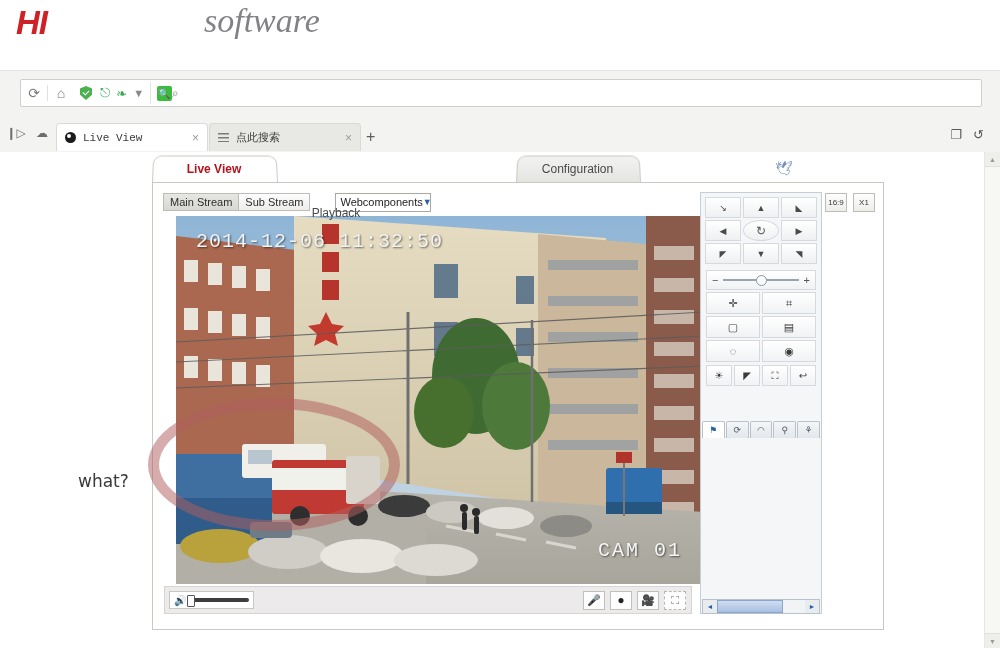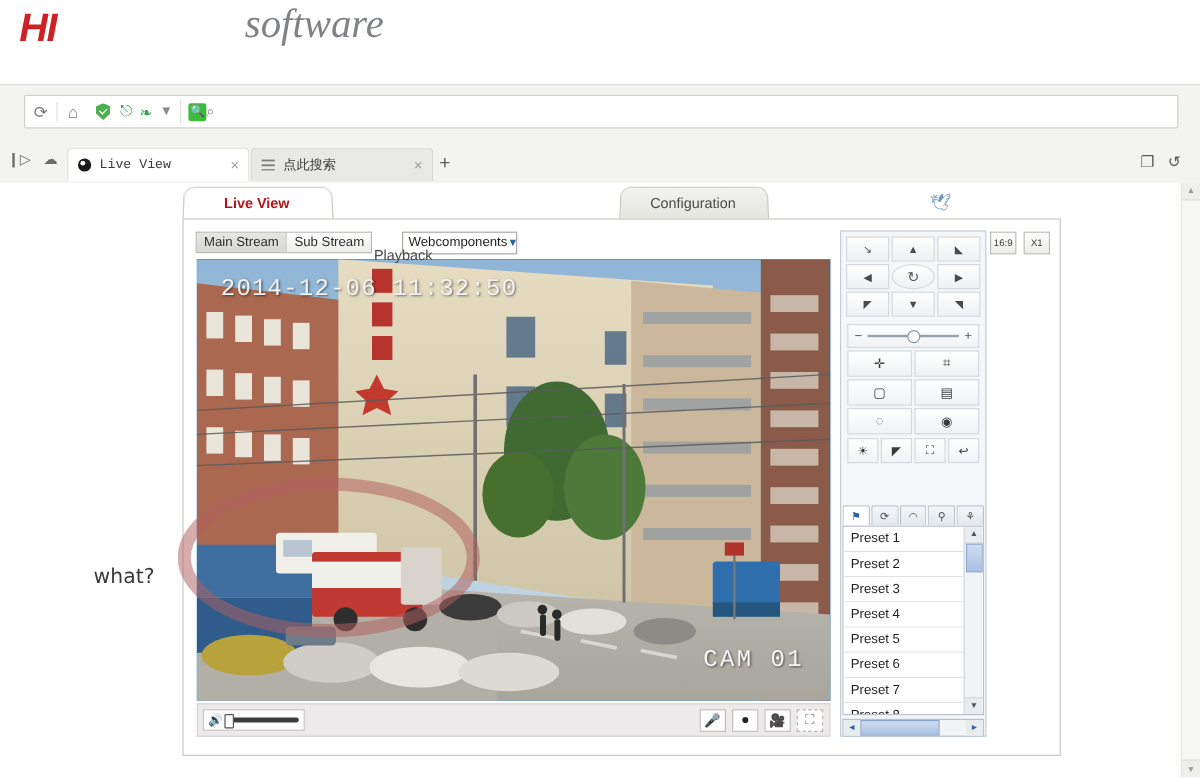--- a/index.html
+++ b/index.html
@@ -183,22 +183,22 @@
   .tbtn + .tbtn{border-left:1px solid #d4d4d0;}
   .ratiobtn{
     width:22px;height:19px;border:1px solid #bdbdb8;
     background:linear-gradient(#fdfdfd,#ededea);
     display:flex;align-items:center;justify-content:center;
     font-size:8px;color:#3a3a3a;box-sizing:border-box;
   }
 
   
   .video{
-    position:absolute;left:11px;top:33px;width:528px;height:368px;
-    overflow:hidden;background:#0369a1;
+    position:absolute;left:23px;top:33px;width:528px;height:368px;
+    overflow:hidden;background:#737373;
   }
   .vg{position:absolute;left:0;top:0;width:528px;height:368px;}
   .ts{
     position:absolute;left:20px;top:14px;
     font-family:"Liberation Mono", monospace;
     font-size:20px;color:#f2f2f2;letter-spacing:1px;
     text-shadow:1px 1px 2px rgba(0,0,0,.55);white-space:nowrap;
   }
   .camlab{
     position:absolute;right:22px;bottom:22px;
@@ -600,38 +600,20 @@
 
     <div class="presetwrap">
       <div class="ptabs">
         <div class="ptab on">⚑</div>
         <div class="ptab">⟳</div>
         <div class="ptab">◠</div>
         <div class="ptab">⚲</div>
         <div class="ptab">⚘</div>
       </div>
 
-      <div class="plistbox">
-        <div class="plist">
-          <div class="pitem">Preset 1</div>
-          <div class="pitem">Preset 2</div>
-          <div class="pitem">Preset 3</div>
-          <div class="pitem">Preset 4</div>
-          <div class="pitem">Preset 5</div>
-          <div class="pitem">Preset 6</div>
-          <div class="pitem">Preset 7</div>
-          <div class="pitem">Preset 8</div>
-
-        </div>
-        <div class="pvscroll">
-          <div class="pv-arrow">▲</div>
-          <div class="pv-thumb"></div>
-          <div class="pv-arrow bot">▼</div>
-        </div>
-      </div>
 
       <div class="phscroll">
         <div class="ph-arrow">◄</div>
         <div class="ph-track">
             <span class="ph-thumb"></span>
           </div>
         <div class="ph-arrow">►</div>
       </div>
     </div>
 

